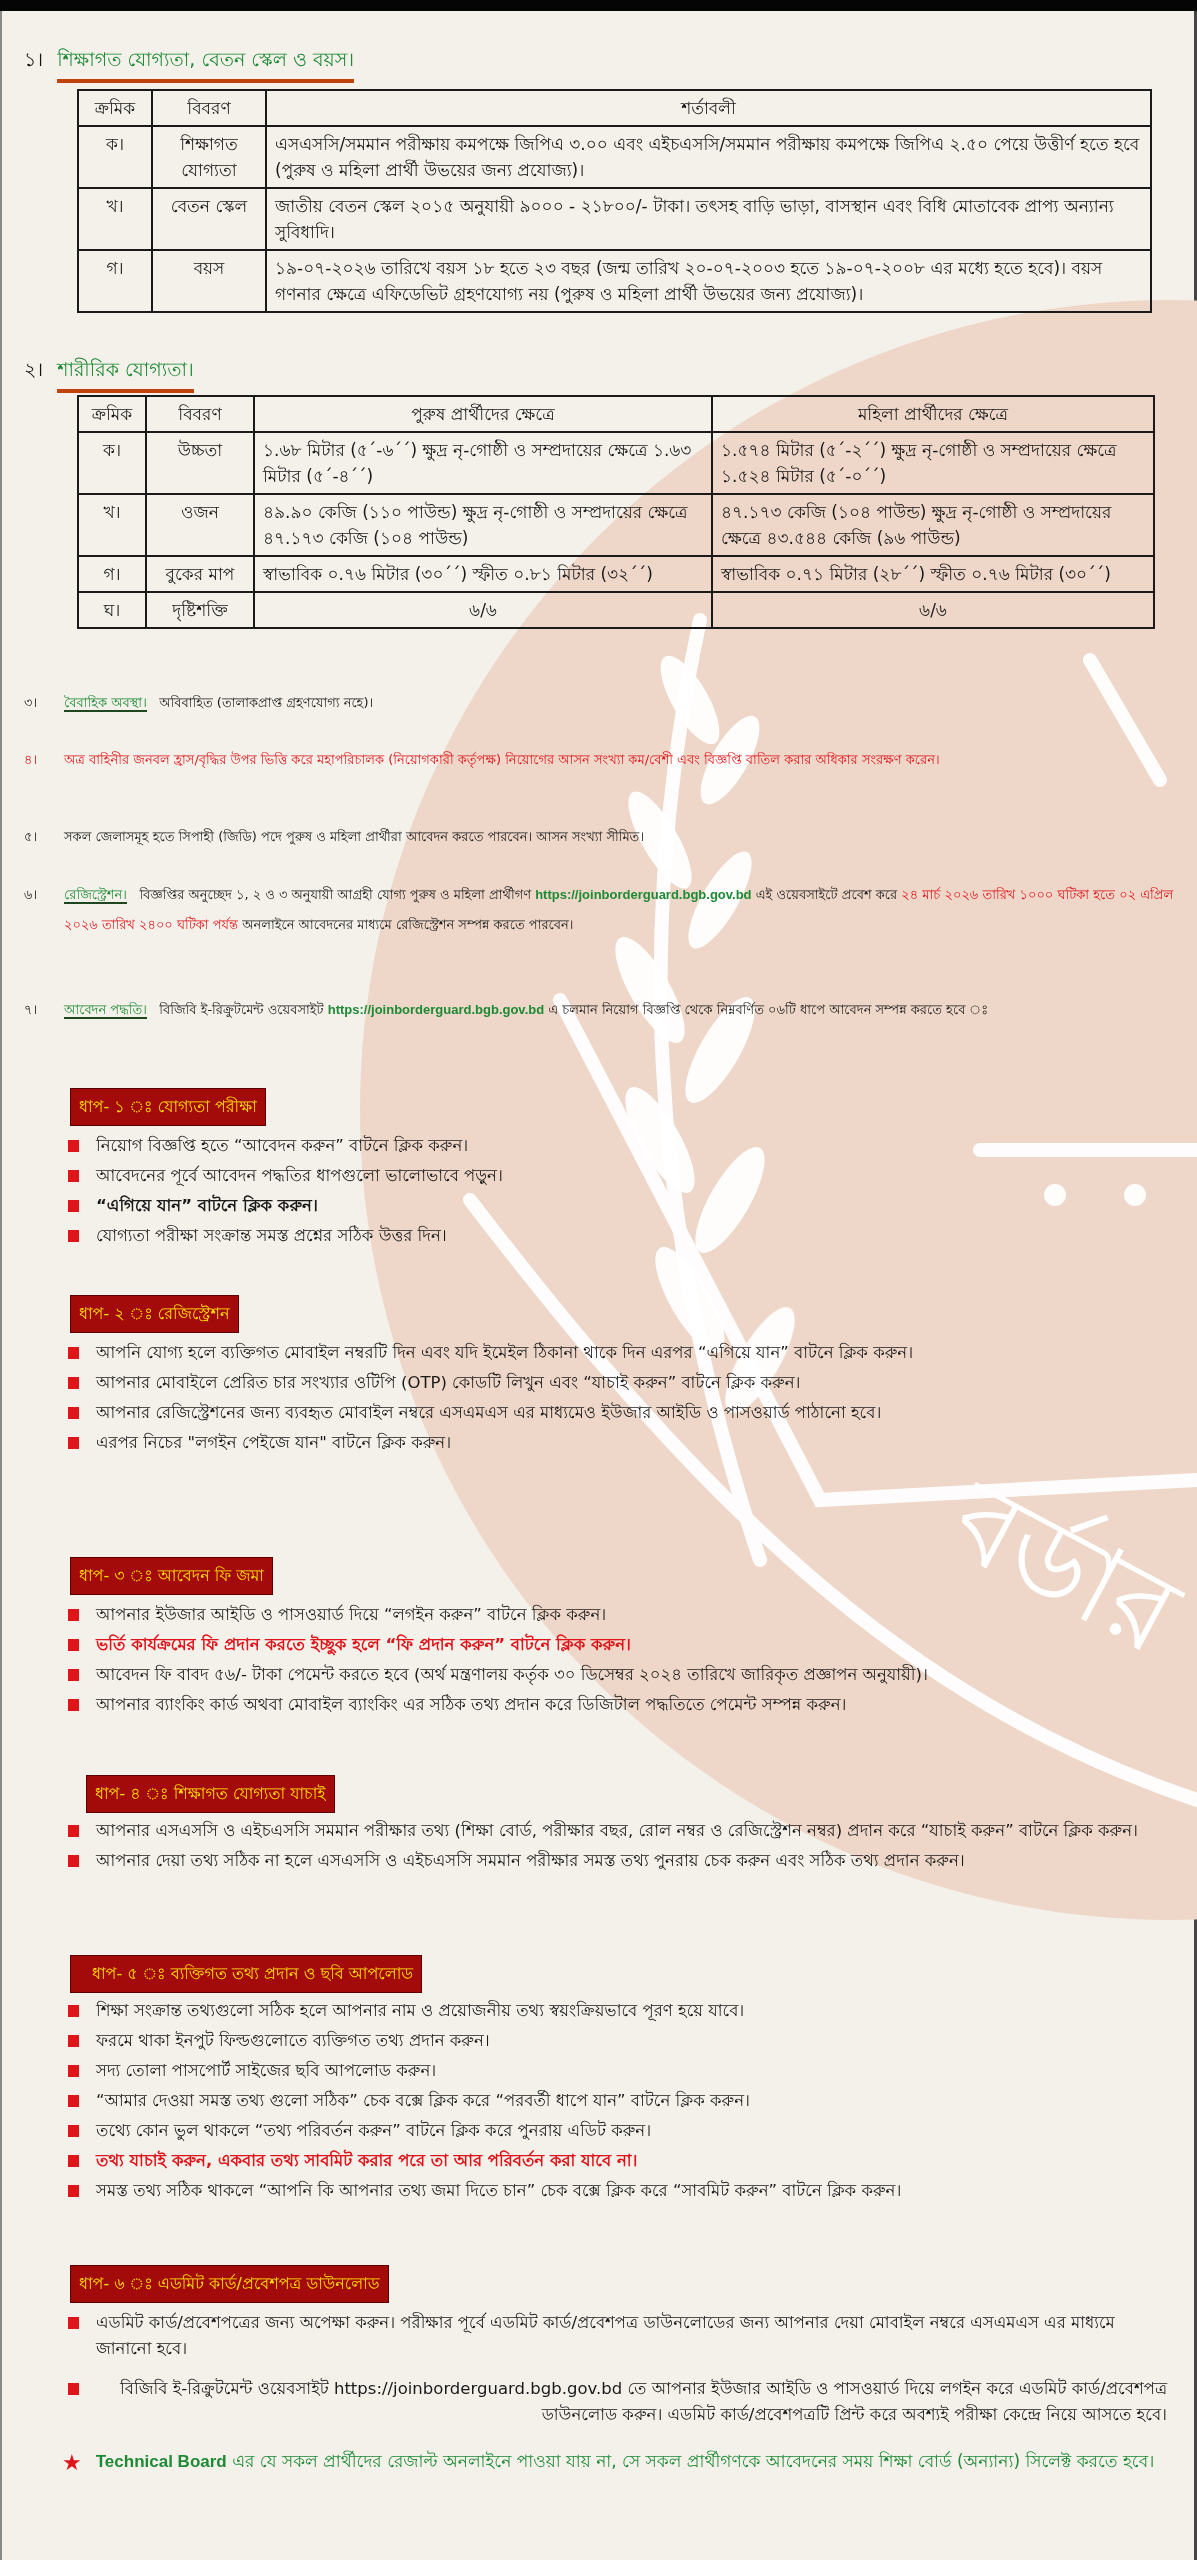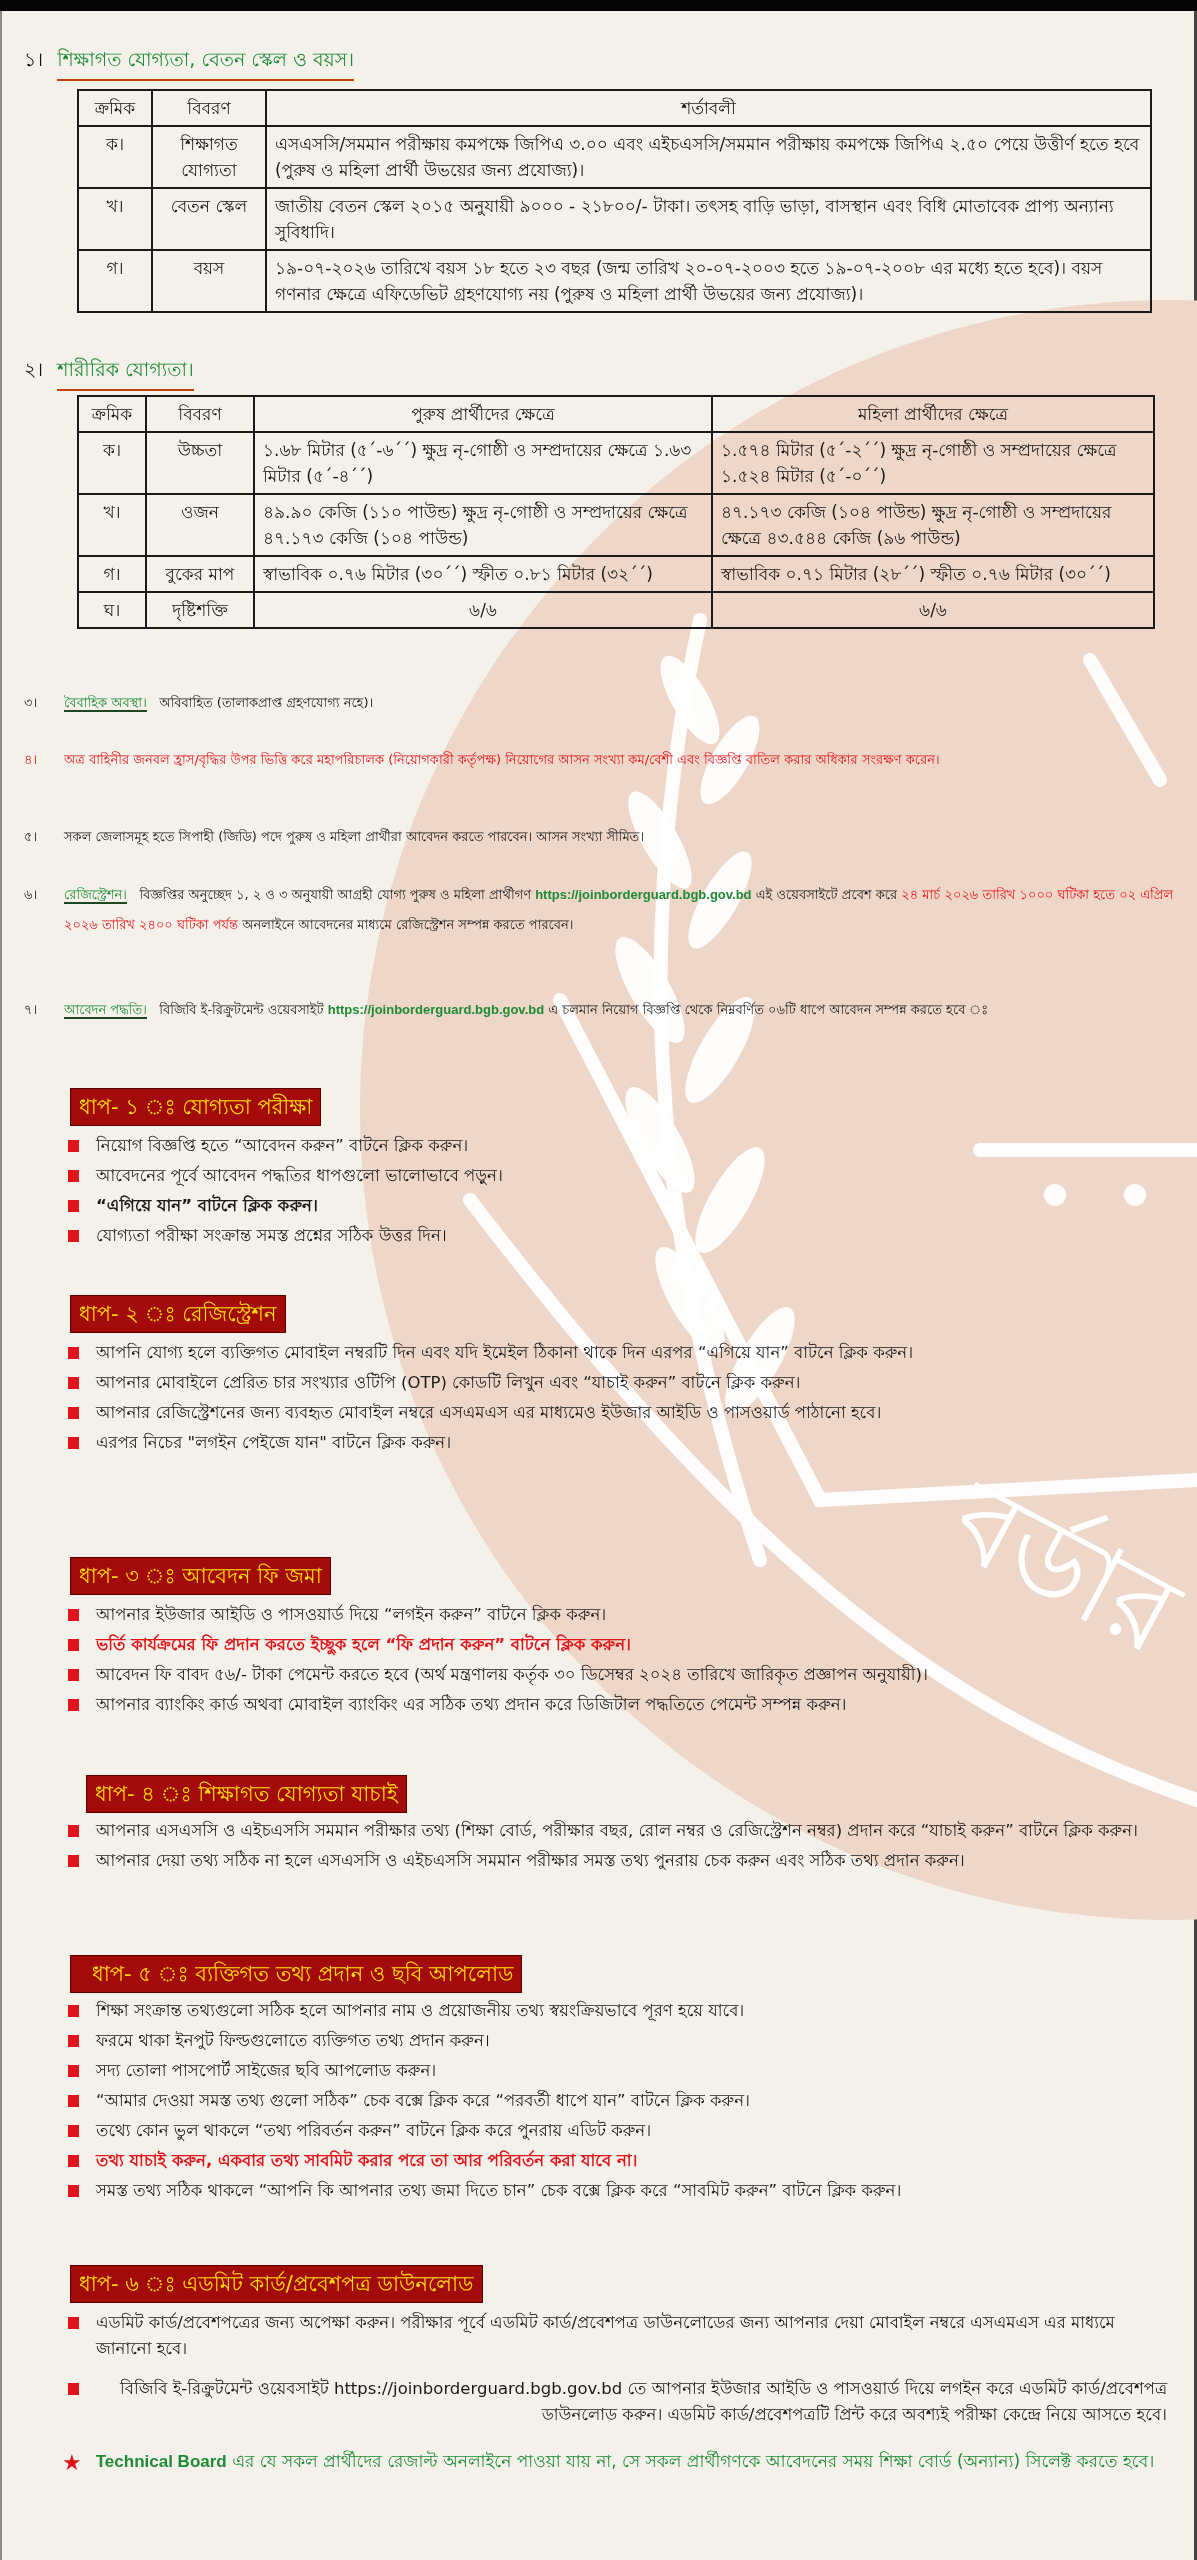--- a/index.html
+++ b/index.html
@@ -18,39 +18,39 @@
   .wm-circle {
     position: absolute; left: 360px; top: 300px; width: 1620px; height: 1620px;
     border-radius: 50%; background: #eed7c8;
   }
   .wm-svg { position: absolute; left: 0; top: 0; }
 
   .content { position: relative; z-index: 1; }
 
   .sec-head { position: absolute; left: 24px; font-size: 19px; display: flex; align-items: baseline; gap: 14px; }
   .sec-num { color: #111; }
-  .sec-title { color: #1e8a36; border-bottom: 2px solid #c2410c; padding-bottom: 2px; }
+  .sec-title { color: #1e8a36; border-bottom: 4px solid #c2410c; padding-bottom: 2px; }
 
   table.grid { position: absolute; border-collapse: collapse; font-size: 17px; }
   table.grid td, table.grid th {
     border: 2px solid #1a1a1a; padding: 4px 8px; vertical-align: top; line-height: 26px; font-weight: normal;
   }
   table.grid th { text-align: center; }
   .c-center { text-align: center; }
 
   .para { position: absolute; left: 24px; font-size: 13px; line-height: 30px; }
   .para .num { display: inline-block; width: 40px; }
   .red { color: #e0151b; }
   .green-bold { color: #1e8a36; font-weight: bold; font-family: Liberation Sans, sans-serif; }
   .green-title { color: #1e8a36; border-bottom: 2px solid #1e4620; }
   .b { font-weight: bold; }
 
   .step-box {
     position: absolute; left: 70px; background: #a30b0b; color: #ffe000;
-    font-size: 21px; padding: 6px 8px; border: 1px solid #5a0000; line-height: 24px;
+    font-size: 16px; padding: 6px 8px; border: 1px solid #5a0000; line-height: 24px;
   }
   ul.bul { position: absolute; left: 66px; right: 30px; margin: 0; padding: 0; list-style: none; font-size: 16.5px; }
   ul.bul li { position: relative; padding-left: 30px; line-height: 26px; margin-bottom: 4px; }
   ul.bul li .sq { position: absolute; left: 2px; top: 7px; width: 11px; height: 12px; background: #e0151b; }
   .note { position: absolute; left: 62px; top: 2448px; font-size: 17px; color: #1e8a36; display: flex; align-items: center; gap: 14px; }
   .star { color: #e0151b; font-size: 22px; }
 </style>
 </head>
 <body>
 

